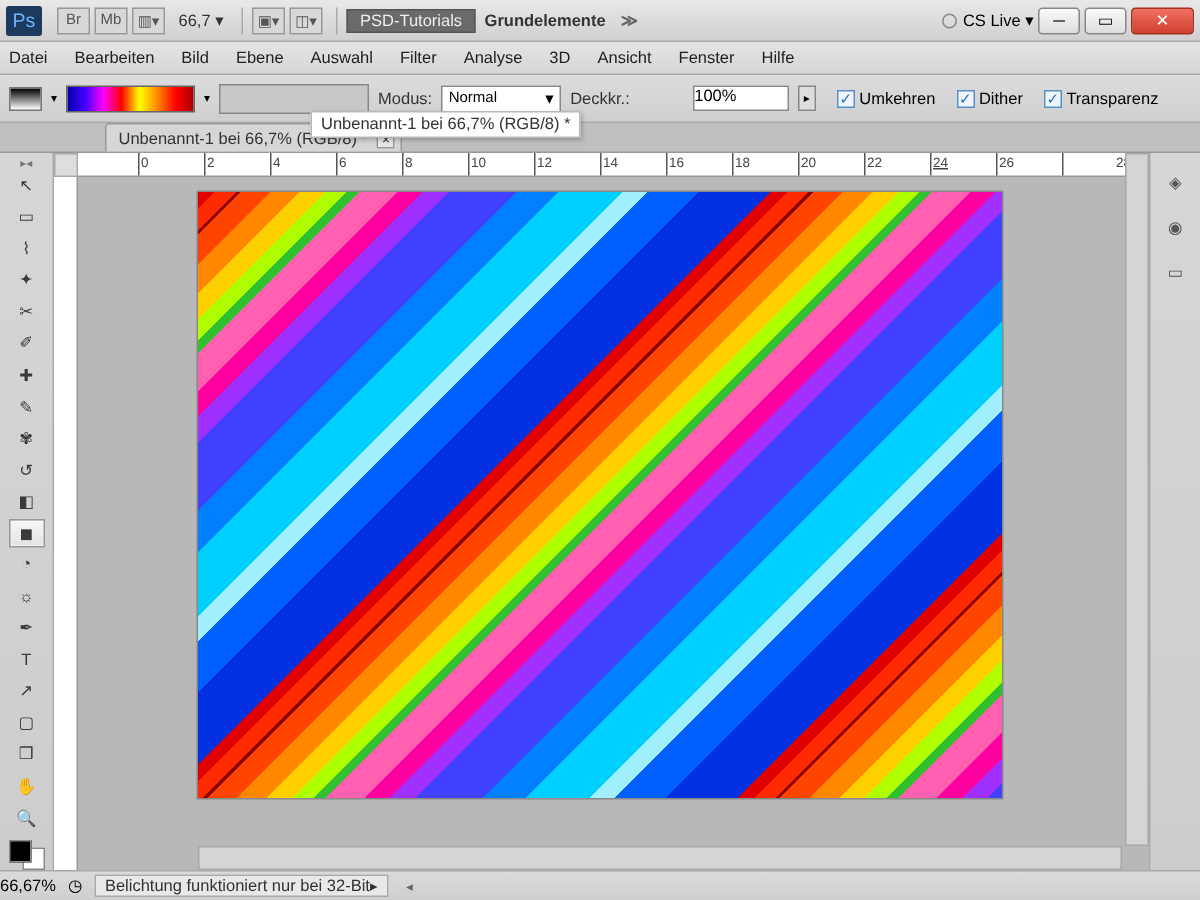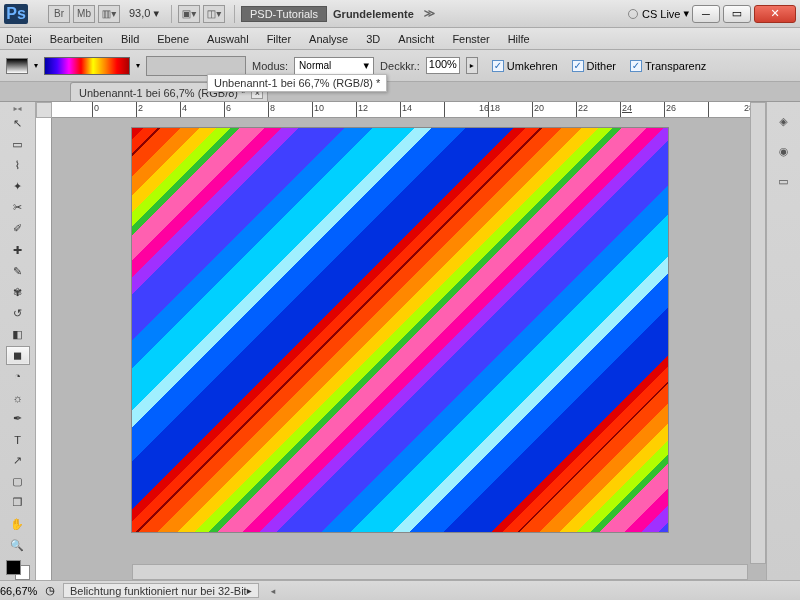--- a/index.html
+++ b/index.html
@@ -1,19 +1,19 @@
 <!DOCTYPE html>
 <html><head>
 <meta charset="utf-8">
 <style>
 * { margin: 0; padding: 0; box-sizing: border-box; font-family: "Segoe UI", Tahoma, sans-serif; font-size: 11px; }
 body { background: #d3d3d3; width: 800px; height: 600px; overflow: hidden; user-select: none; }
 
 .titlebar { height: 28px; background: linear-gradient(#e8e8e8,#d0d0d0); border-bottom: 1px solid #aaa; display: flex; align-items: center; padding: 0 4px; }
-.titlebar .app-logo { width: 24px; height: 20px; background:#1c3a5e; color:#6db3ff; display:flex; align-items:center; justify-content:center; font-weight:bold; font-size:16px; border-radius:2px; margin-right:20px;}
+.titlebar .app-logo { width: 24px; height: 20px; background:#1c3a5e; color:#6db3ff; display:flex; align-items:center; justify-content:center; font-weight:normal; font-size:13px; border-radius:2px; margin-right:10px;}
 .titlebar .app-icon { width:22px; height:18px; background:#d8d8d8; border:1px solid #999; margin-right:3px; display:flex; align-items:center; justify-content:center; color:#555; font-size:10px; }
 .titlebar .zoom-label { margin: 0 6px; color:#333; }
 .titlebar .sep { width:1px; height:18px; background:#aaa; margin:0 6px; }
 .titlebar .wk { background:#6a6a6a; color:#eee; padding:1px 8px; border:1px solid #555; margin-right:6px; }
 .titlebar .wk2 { color:#333; font-weight:bold; }
 .titlebar .chev { margin: 0 10px; color:#666; font-weight:bold; }
 .titlebar .spacer { flex:1; }
 .titlebar .cs-live { display:flex; align-items:center; }
 .titlebar .cs-live .dot { width:10px; height:10px; border:1px solid #888; border-radius:50%; margin-right:4px; }
 .winbtns { display:flex; }
@@ -22,21 +22,21 @@
 
 .menubar { height:22px; background:linear-gradient(#e4e4e4,#d6d6d6); border-bottom:1px solid #aaa; display:flex; align-items:center; padding:0 6px; }
 .menubar span { margin-right:18px; color:#222; }
 
 .optionsbar { height:32px; background:linear-gradient(#dcdcdc,#cfcfcf); border-bottom:1px solid #aaa; display:flex; align-items:center; padding:0 6px; gap:6px; position:relative; }
 .swatch { width:22px; height:16px; background:linear-gradient(#000,#fff); border:1px solid #777; }
 .grad-preview { width:86px; height:18px; background:linear-gradient(90deg,#00a,#40f,#f0f,#f00,#ff0,#f80,#f00,#a00); border:1px solid #666; }
 .grad-type { width:100px; height:20px; background:#c8c8c8; border:1px solid #888; }
 .label-sm { color:#333; }
 .dd { width:80px; height:18px; background:#fff; border:1px solid #888; display:flex; align-items:center; justify-content:flex-end; padding:0 4px; }
-.num-input { width:34px; height:17px; background:#fff; border:1px solid #888; text-align:center; }
+.num-input { width:64px; height:17px; background:#fff; border:1px solid #888; text-align:left;margin-left:36px; }
 .arrow-btn { width:12px; height:17px; border:1px solid #888; background:#ddd; display:flex; align-items:center; justify-content:center; font-size:8px; }
 .chk { display:flex; align-items:center; margin-left:8px; }
 .chk .box { width:12px; height:12px; border:1px solid #5b8fc7; background:#eef5ff; margin-right:3px; display:flex; align-items:center; justify-content:center; color:#2a6db8; font-size:10px; }
 
 .tooltip { position:absolute; left:207px; top:24px; background:#fff; border:1px solid #b8b8b8; padding:2px 6px; color:#333; box-shadow:1px 1px 3px rgba(0,0,0,.25); z-index:50; }
 
 .tabstrip { height:20px; background:#bfbfbf; border-bottom:1px solid #999; display:flex; align-items:flex-end; padding-left:70px; }
 .doc-tab { height:19px; background:#d6d6d6; border:1px solid #999; border-bottom:none; padding:1px 4px 0 8px; color:#333; display:flex; align-items:center; border-radius:3px 3px 0 0; }
 .doc-tab .x { width:12px; height:12px; border:1px solid #999; margin-left:6px; display:flex; align-items:center; justify-content:center; font-size:9px; background:#e6e6e6; }
 
@@ -75,21 +75,21 @@
 .status-doc { background:#e8e8e8; border:1px solid #aaa; padding:0 6px; height:15px; display:flex; align-items:center; color:#333; font-size:10px; }
 </style>
 </head>
 <body>
 
 <div class="titlebar">
   <div class="app-logo">Ps</div>
   <div class="app-icon">Br</div>
   <div class="app-icon">Mb</div>
   <div class="app-icon">▥▾</div>
-  <span class="zoom-label"><span>93,0</span> ▾</span>
+  <span class="zoom-label"><span>66,7</span> ▾</span>
   <div class="sep"></div>
   <div class="app-icon">▣▾</div>
   <div class="app-icon">◫▾</div>
   <div class="sep"></div>
   <div class="wk">PSD-Tutorials</div>
   <span class="wk2">Grundelemente</span>
   <span class="chev">≫</span>
   <div class="spacer"></div>
   <div class="cs-live">
     <div class="dot"></div>
@@ -193,21 +193,21 @@
         <div class="num" style="left: 174px;">6</div>
         <div class="tick major" style="left: 216px;"></div>
         <div class="num" style="left: 218px;">8</div>
         <div class="tick major" style="left: 260px;"></div>
         <div class="num" style="left: 262px;">10</div>
         <div class="tick major" style="left: 304px;"></div>
         <div class="num" style="left: 306px;">12</div>
         <div class="tick major" style="left: 348px;"></div>
         <div class="num" style="left: 350px;">14</div>
         <div class="tick major" style="left: 392px;"></div>
-        <div class="num" style="left: 394px; padding-left: 33px;">16</div>
+        <div class="num" style="left: 394px;">16</div>
         <div class="tick major" style="left: 436px;"></div>
         <div class="num" style="left: 438px;">18</div>
         <div class="tick major" style="left: 480px;"></div>
         <div class="num" style="left: 482px;">20</div>
         <div class="tick major" style="left: 524px;"></div>
         <div class="num" style="left: 526px;">22</div>
         <div class="tick major" style="left: 568px;"></div>
         <div class="num" style="left: 570px; text-decoration: underline;">24</div>
         <div class="tick major" style="left: 612px;"></div>
         <div class="num" style="left: 614px;">26</div>

